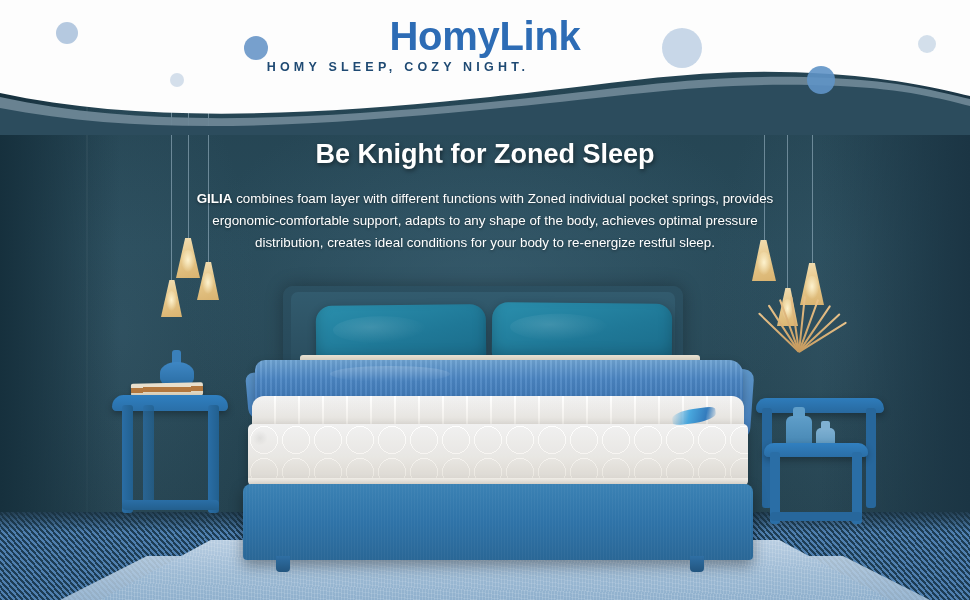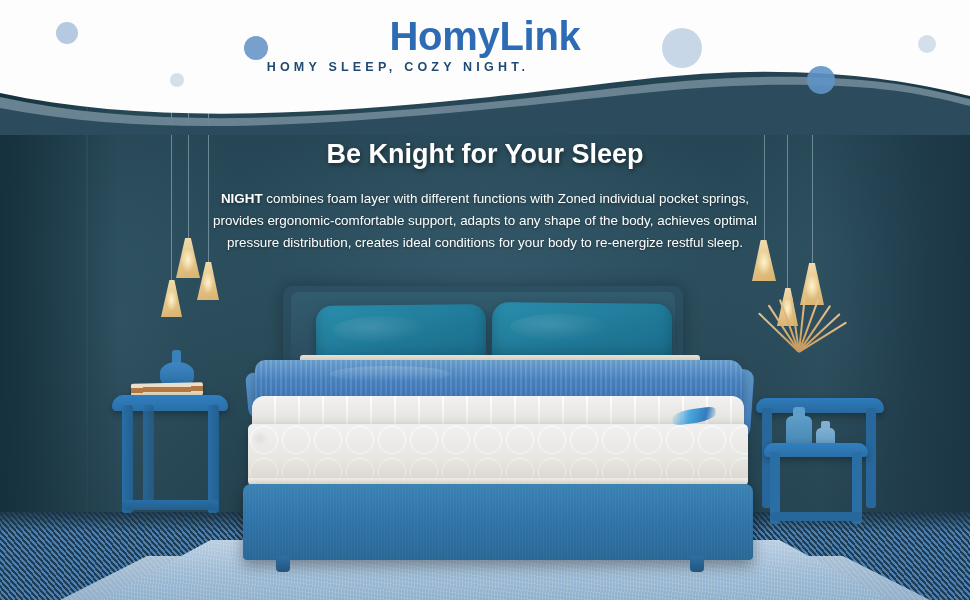--- a/index.html
+++ b/index.html
@@ -388,18 +388,18 @@
     <div class="dot" style="left:56px;top:22px;width:22px;height:22px;background:#a8c0da;opacity:.85;"></div>
     <div class="dot" style="left:244px;top:36px;width:24px;height:24px;background:#5f8fc4;opacity:.85;"></div>
     <div class="dot" style="left:170px;top:73px;width:14px;height:14px;background:#c6d4e4;opacity:.75;"></div>
     <div class="dot" style="left:662px;top:28px;width:40px;height:40px;background:#c2d3e6;opacity:.9;"></div>
     <div class="dot" style="left:807px;top:66px;width:28px;height:28px;background:#5f93c6;opacity:.9;"></div>
     <div class="dot" style="left:918px;top:35px;width:18px;height:18px;background:#cbd9e8;opacity:.85;"></div>
   </div>
 
   <div class="logo">HomyLink</div>
   <div class="tagline">HOMY SLEEP,  COZY NIGHT.</div>
-  <div class="headline">Be Knight for Your Sleep</div>
+  <div class="headline">Be Knight for Zoned Sleep</div>
   <div class="body-copy">
-    <b>NIGHT</b><span> combines foam layer with different functions with Zoned individual pocket springs, provides ergonomic-comfortable support, adapts to any shape of the body, achieves optimal pressure distribution, creates ideal conditions for your body to re-energize restful sleep.</span>
+    <b>GILIA</b><span> combines foam layer with different functions with Zoned individual pocket springs, provides ergonomic-comfortable support, adapts to any shape of the body, achieves optimal pressure distribution, creates ideal conditions for your body to re-energize restful sleep.</span>
   </div>
 
 </div>
 
 </body></html>

